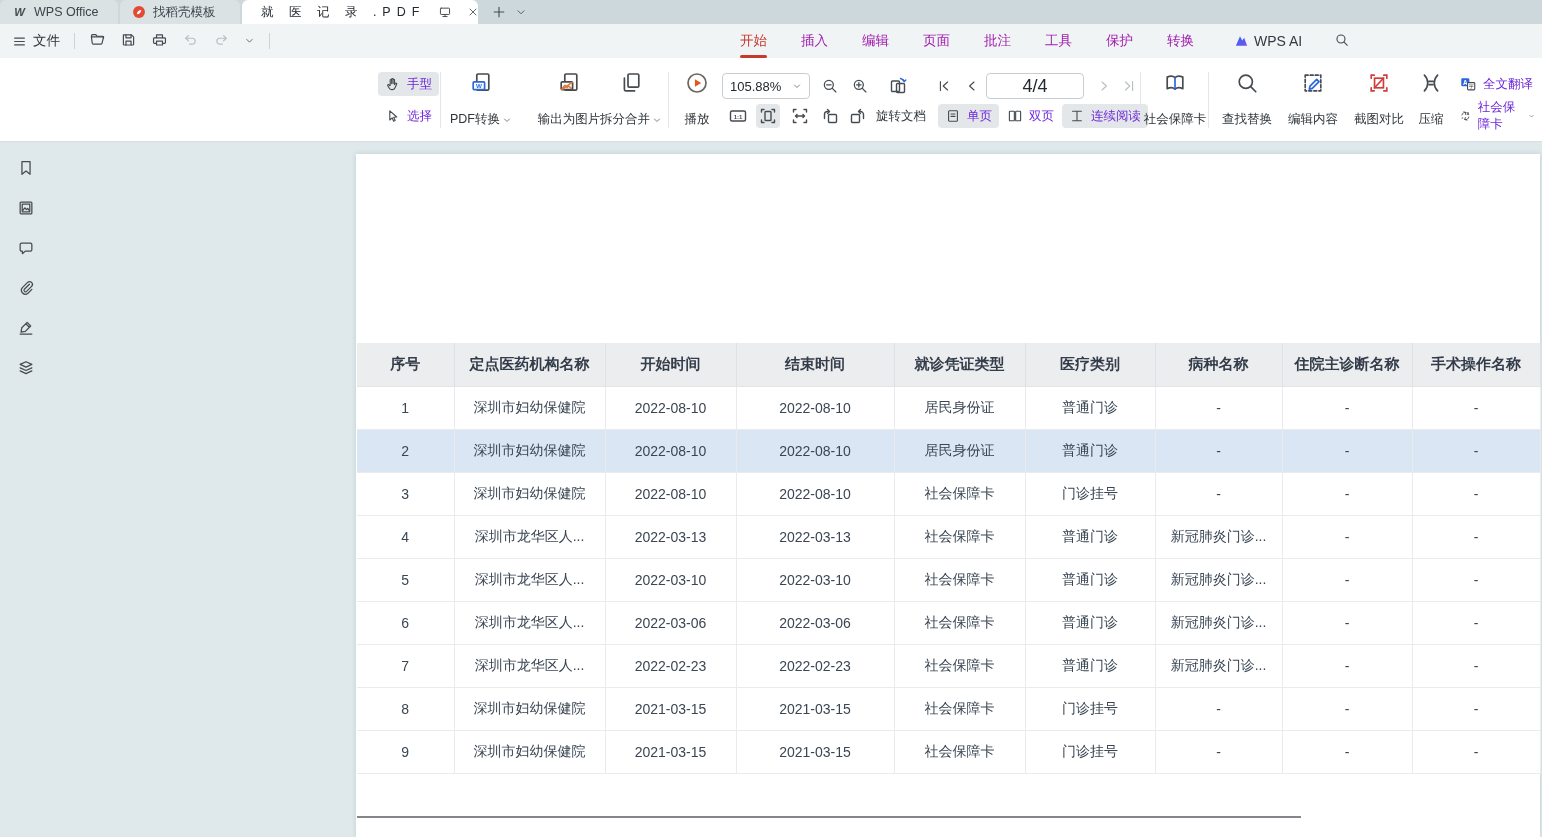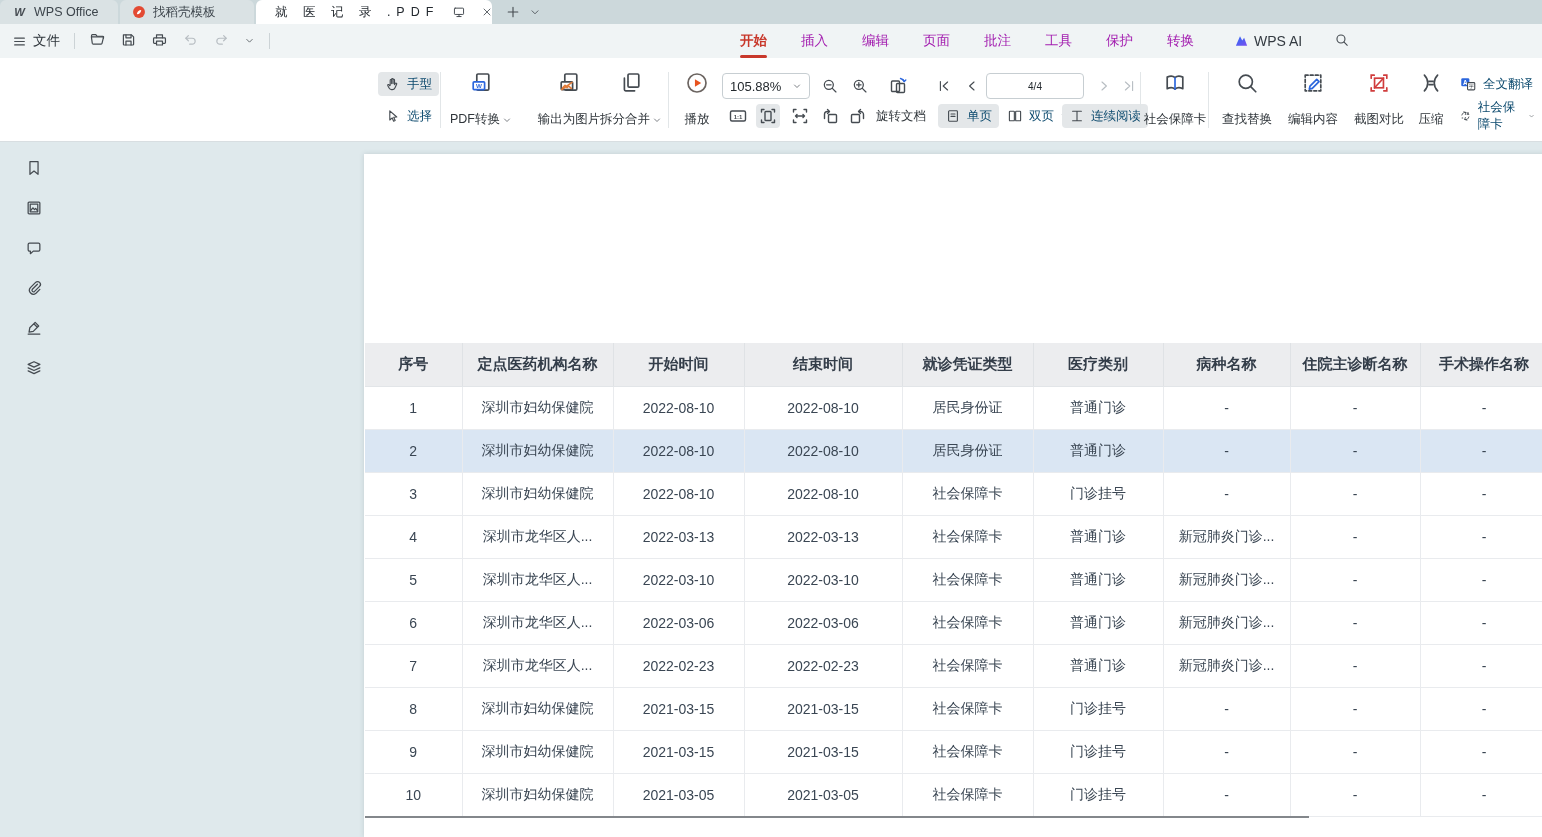--- a/index.html
+++ b/index.html
@@ -19,60 +19,60 @@
   .doc-title { letter-spacing:6px; white-space:nowrap; }
   .tab-btn { display:flex; align-items:center; justify-content:center; width:18px; height:18px; }
 
   
   .menubar { position:absolute; top:24px; left:0; width:1542px; height:34px; background:#f0f4f5; }
   .qa-cluster { position:absolute; left:12px; top:0; height:34px; display:flex; align-items:center; gap:14px; }
   .file-btn { display:flex; align-items:center; gap:6px; font-size:13.5px; color:#2e353b; }
   .qa-sep { width:1px; height:16px; background:#ccd3d6; }
   .menu-cluster { position:absolute; left:738px; top:0; height:34px; display:flex; align-items:center; gap:30px; font-size:13.5px; }
   .menu-item { position:relative; color:#a21caf; padding:4px 2px; }
-  .menu-item.active { color:#c8382b; font-weight:700; }
+  .menu-item.active { color:#c8382b; font-weight:400; }
   .menu-item.active::after { content:""; position:absolute; left:2px; right:2px; bottom:-4px; height:3px; background:#c8382b; border-radius:2px; }
   .wpsai { display:flex; align-items:center; gap:5px; font-size:14px; margin-left:8px; }
 
   
   .ribbon { position:absolute; top:58px; left:0; width:1542px; height:84px; background:#ffffff; border-bottom:1px solid #d8dee1; }
   .ribbon .vsep { position:absolute; top:14px; height:56px; }
-  .rowbtn { position:absolute; height:24px; display:flex; align-items:center; gap:6px; padding:0 7px; font-size:12.5px; color:#0c4a6e; border-radius:4px; }
+  .rowbtn { position:absolute; height:24px; display:flex; align-items:center; gap:6px; padding:0 7px; font-size:12.5px; color:#6d28d9; border-radius:4px; }
   .rowbtn.active { background:#e4e7e9; }
   .bigbtn { position:absolute; top:10px; height:64px; display:flex; flex-direction:column; align-items:center; justify-content:space-between; padding:3px 2px 4px; font-size:12.5px; color:#2f353a; }
   .bigbtn .lbl { display:flex; align-items:center; gap:2px; white-space:nowrap;justify-content:space-between; }
   .combo { position:absolute; top:15px; height:26px; border:1px solid #c7ced2; border-radius:4px; background:#fff; display:flex; align-items:center; justify-content:space-between; padding:0 7px; font-size:13px; color:#23292e; }
   .iconbtn { position:absolute; width:24px; height:24px; display:flex; align-items:center; justify-content:center; border-radius:4px; }
   .iconbtn.active { background:#e4e7e9; }
-  .pageinput { position:absolute; top:15px; height:26px; border:1px solid #c7ced2; border-radius:4px; text-align:center; font-size:10px; color:#23292e; font-family:"Liberation Sans",sans-serif; }
+  .pageinput { position:absolute; top:15px; height:26px; border:1px solid #c7ced2; border-radius:4px; text-align:center; font-size:18px; color:#23292e; font-family:"Liberation Sans",sans-serif; }
   .rtext { position:absolute; font-size:12.5px; color:#2f353a; line-height:24px; }
 
   
-  .canvas { position:absolute; top:142px; left:12px; width:1396px; height:695px; background:#dfe9ec; }
+  .canvas { position:absolute; top:142px; left:4px; width:1396px; height:695px; background:#dfe9ec; }
   .side-icons { position:absolute; left:12px; top:17px; display:flex; flex-direction:column; gap:22px; }
   .side-icons .sbtn { width:20px; height:18px; display:flex; align-items:center; justify-content:center; }
   .page { position:absolute; left:352px; top:12px; width:1184px; height:683px; background:#ffffff; box-shadow:0 0 5px rgba(60,80,90,.18); }
 
   table.rec { border-collapse:collapse; table-layout:fixed; width:1183px; margin:189px 0 0 1px; }
   table.rec th { height:43px; background:#ecedef; font-size:15px; font-weight:700; color:#333d49; border-right:1px solid #dfe2e5; border-bottom:1px solid #e2e5e8; text-align:center; overflow:hidden; white-space:nowrap; }
   table.rec td { height:43px; font-size:14px; color:#3a4653; text-align:center; border-right:1px solid #e9ebee; border-bottom:1px solid #e9ebee; overflow:hidden; white-space:nowrap; }
   table.rec tr.hl td { background:#dae6f3; }
   .table-endline { position:absolute; left:1px; top:662px; width:944px; height:2px; background:#83878b; }
 </style>
 </head>
 <body>
 
 <div class="tabbar">
   <div class="tab" style="width:118px">
     <svg class="ic" width="15" height="15" viewBox="0 0 20 20">
       <text class="tx" x="10" y="15" text-anchor="middle" font-size="15" font-weight="800" font-style="italic" fill="#e8452f" stroke="none">W</text>
     </svg>
     <span>WPS Office</span>
   </div>
-  <div class="tab" style="width:134px">
+  <div class="tab" style="width:120px">
     <svg width="14" height="14" viewBox="0 0 20 20">
       <circle cx="10" cy="10" r="8.5" fill="#e34a33"></circle>
       <path d="M7 13c0-3.4 2.7-6 6.2-6-.3 3.8-3 6.4-6.2 6z" fill="#ffffff"></path>
     </svg>
     <span>找稻壳模板</span>
   </div>
   <div class="tab active" style="width:236px">
     <svg width="15" height="15" viewBox="0 0 20 20">
       <rect x="1" y="1" width="18" height="18" rx="4.5" fill="#e2334d"></rect>
       <text x="10" y="14.5" text-anchor="middle" font-size="12" font-weight="800" fill="#ffffff" font-family="Liberation Sans,sans-serif">P</text>
@@ -575,28 +575,17 @@
             <td>9</td>
             <td>深圳市妇幼保健院</td>
             <td>2021-03-15</td>
             <td>2021-03-15</td>
             <td>社会保障卡</td>
             <td>门诊挂号</td>
             <td>-</td>
             <td>-</td>
             <td>-</td>
           </tr>
-          <tr>
-            <td>10</td>
-            <td>深圳市妇幼保健院</td>
-            <td>2021-03-05</td>
-            <td>2021-03-05</td>
-            <td>社会保障卡</td>
-            <td>门诊挂号</td>
-            <td>-</td>
-            <td>-</td>
-            <td>-</td>
-          </tr>
         </tbody>
     </table>
     <div class="table-endline"></div>
   </div>
 </div>
 
 </body></html>

